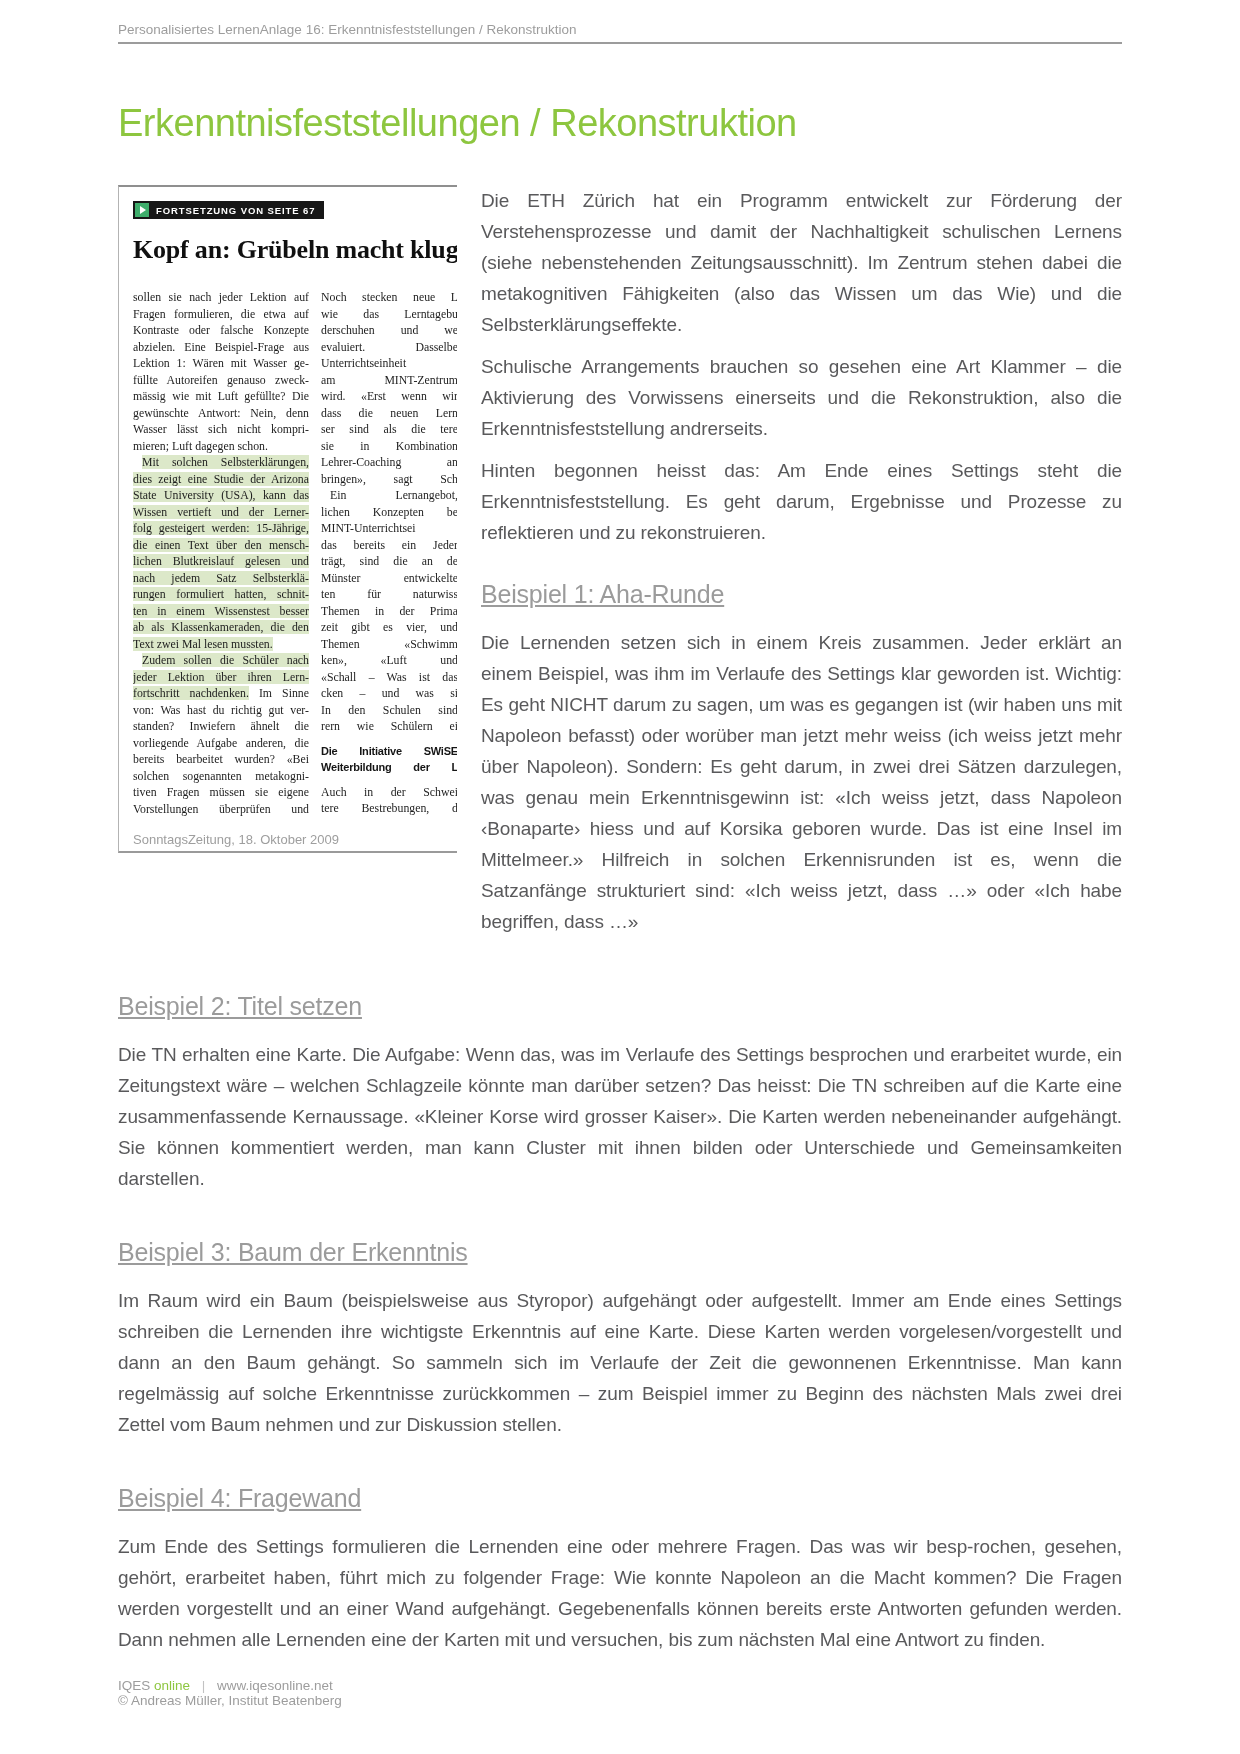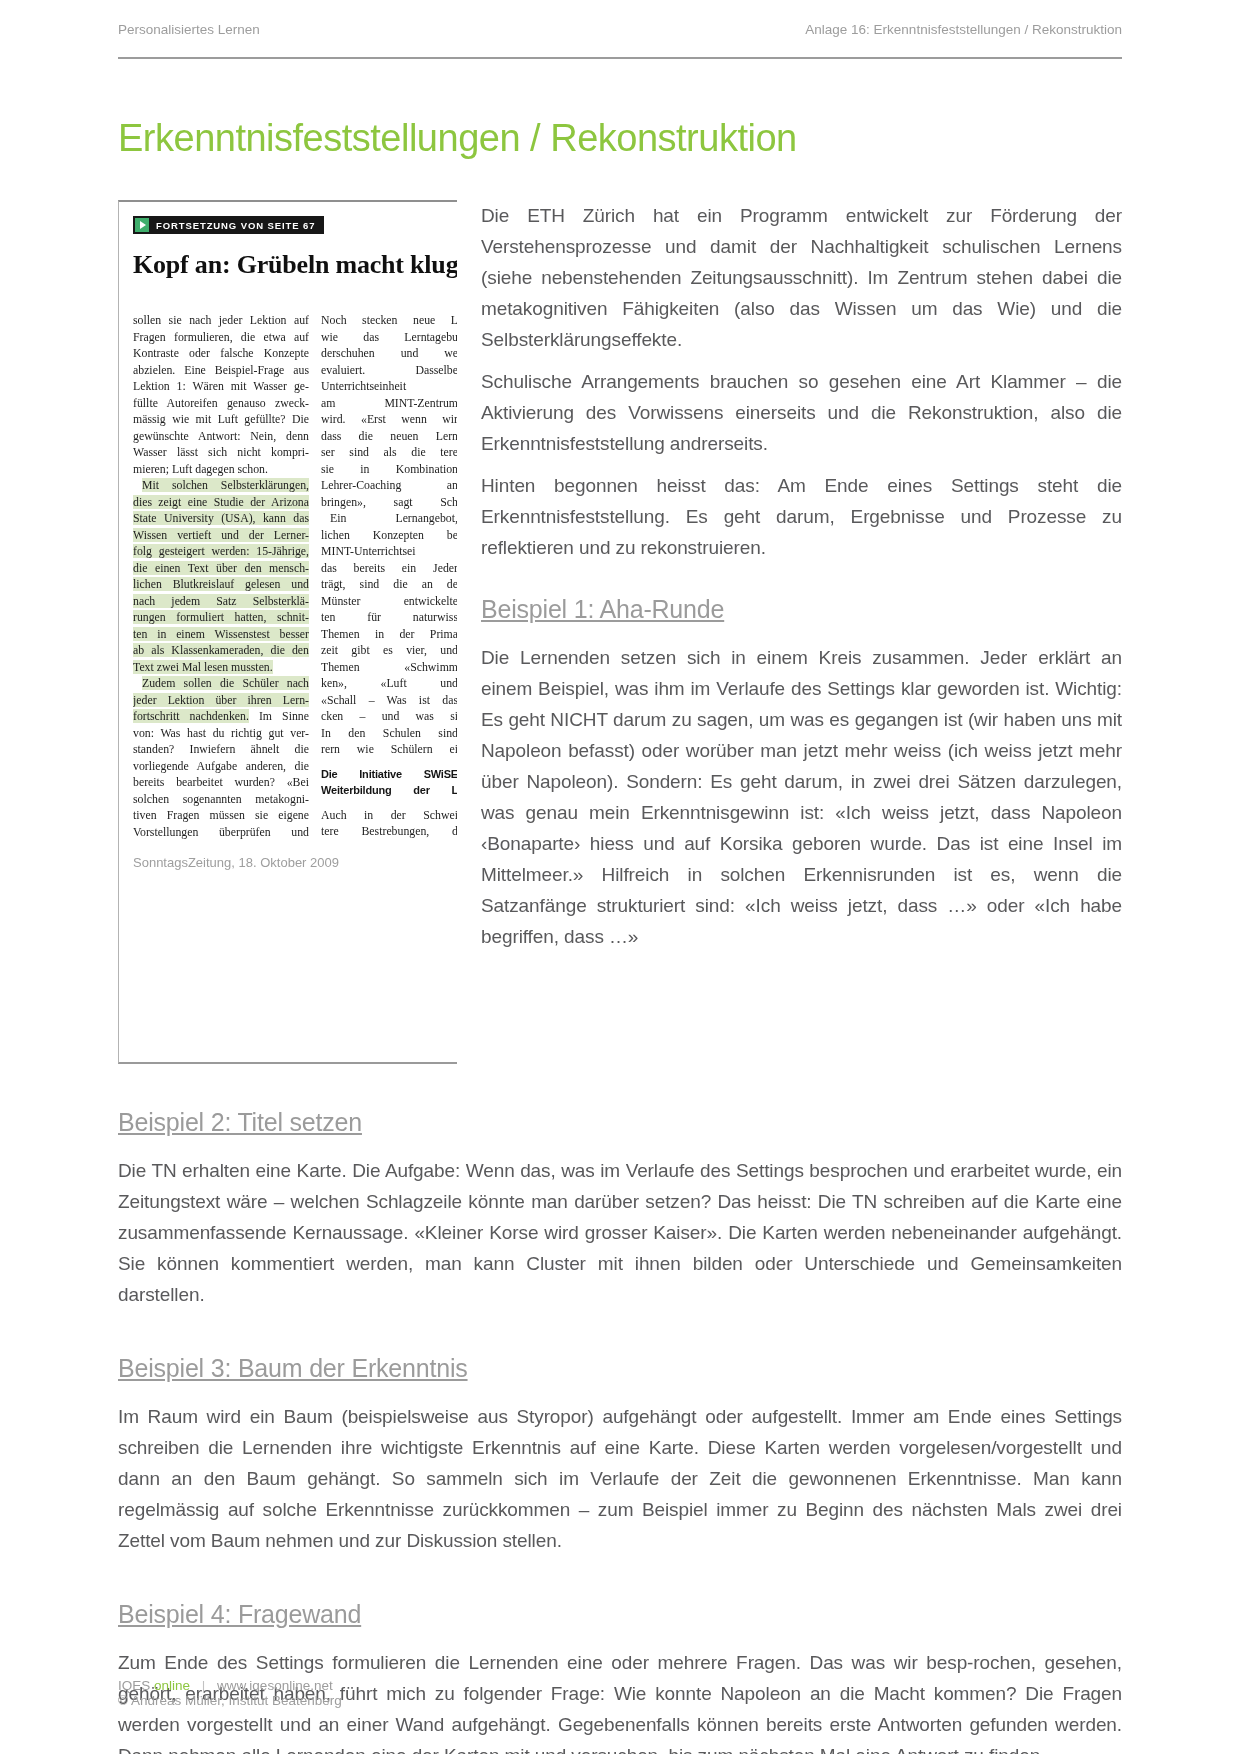--- a/index.html
+++ b/index.html
@@ -5,58 +5,58 @@
   * { margin:0; padding:0; box-sizing:border-box; }
   html,body { background:#ffffff; }
   body {
     width:1240px; height:1754px; position:relative; overflow:hidden;
     font-family:"Liberation Sans", sans-serif; color:#59595b;
   }
   .page { position:absolute; inset:0; padding:22px 118px 0 118px; }
 
   
   .hdr {
-    display:flex; justify-content:space-between; align-items:flex-end;
-    color:#9d9d9d; font-size:13.5px; padding-bottom:20px;
+    display:flex; align-items:flex-end;
+    color:#9d9d9d; font-size:13.5px; padding-bottom:5px;
     border-bottom:2px solid #9c9c9c;
   }
 
   
   .doc-title {
     margin-top:58px; font-size:38px; font-weight:400; letter-spacing:-0.5px;
     color:#8DC63F;
   }
 
   
   .row { display:flex; gap:24px; margin-top:40px; align-items:flex-start; }
 
   
   .clip {
-    flex:none; width:339px; height:864px; overflow:hidden;
+    flex:none; width:339px; height:668px; overflow:hidden;
     border-top:2px solid #8f8f8f; border-left:1px solid #b3b3b3; border-bottom:2px solid #9a9a9a;
     padding:13px 0 12px 14px; position:relative; background:#fff;
   }
   .badge {
     display:inline-flex; align-items:center; gap:7px;
     background:#171717; color:#ffffff; font-size:9.5px; font-weight:bold;
     letter-spacing:0.9px; padding:2px 9px 2px 2px; white-space:nowrap;
   }
   .badge .sq {
     width:14px; height:14px; background:#3FAE6C; display:inline-flex;
     align-items:center; justify-content:center; flex:none;
   }
   .badge .tri {
     width:0; height:0; border-top:4px solid transparent; border-bottom:4px solid transparent;
     border-left:6px solid #ffffff; margin-left:1px;
   }
   .np-headline {
     font-family:Liberation Serif, serif; font-weight:bold; color:#101010;
     font-size:26px; margin-top:16px; white-space:nowrap; letter-spacing:-0.2px;
   }
-  .np-cols { display:flex; gap:12px; margin-top:32px; }
+  .np-cols { display:flex; gap:12px; margin-top:24px; }
   .np-col { flex:none; overflow:hidden; }
   .np-col.c1 { width:176px; }
   .np-col.c2 { width:137px; }
   .np-line {
     font-family:"Liberation Serif", serif; font-size:11.8px; line-height:16.5px;
     color:#1d1d1d; white-space:nowrap; text-align:justify; text-align-last:justify;
   }
   .np-line.noj { text-align-last:left; }
   .np-line.ind { text-indent:9px; }
   .np-line.sp { margin-top:8px; }

